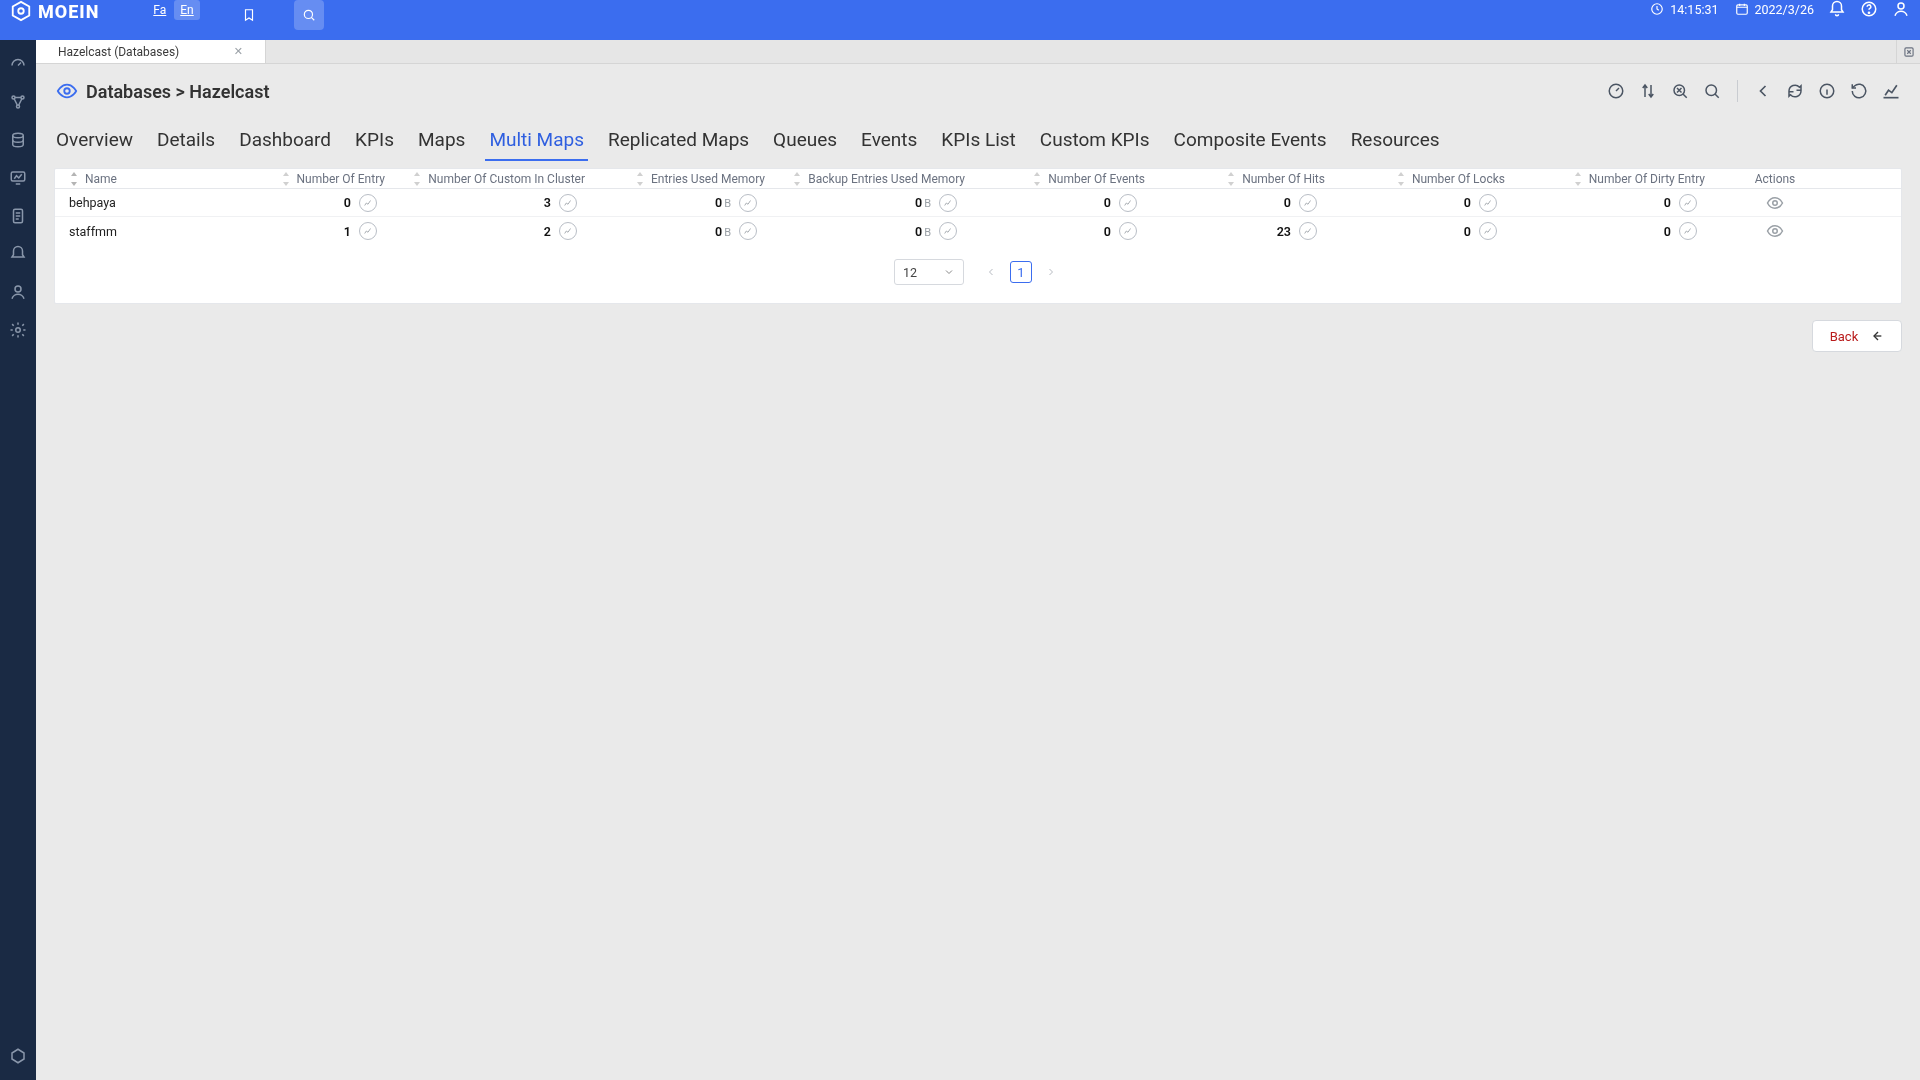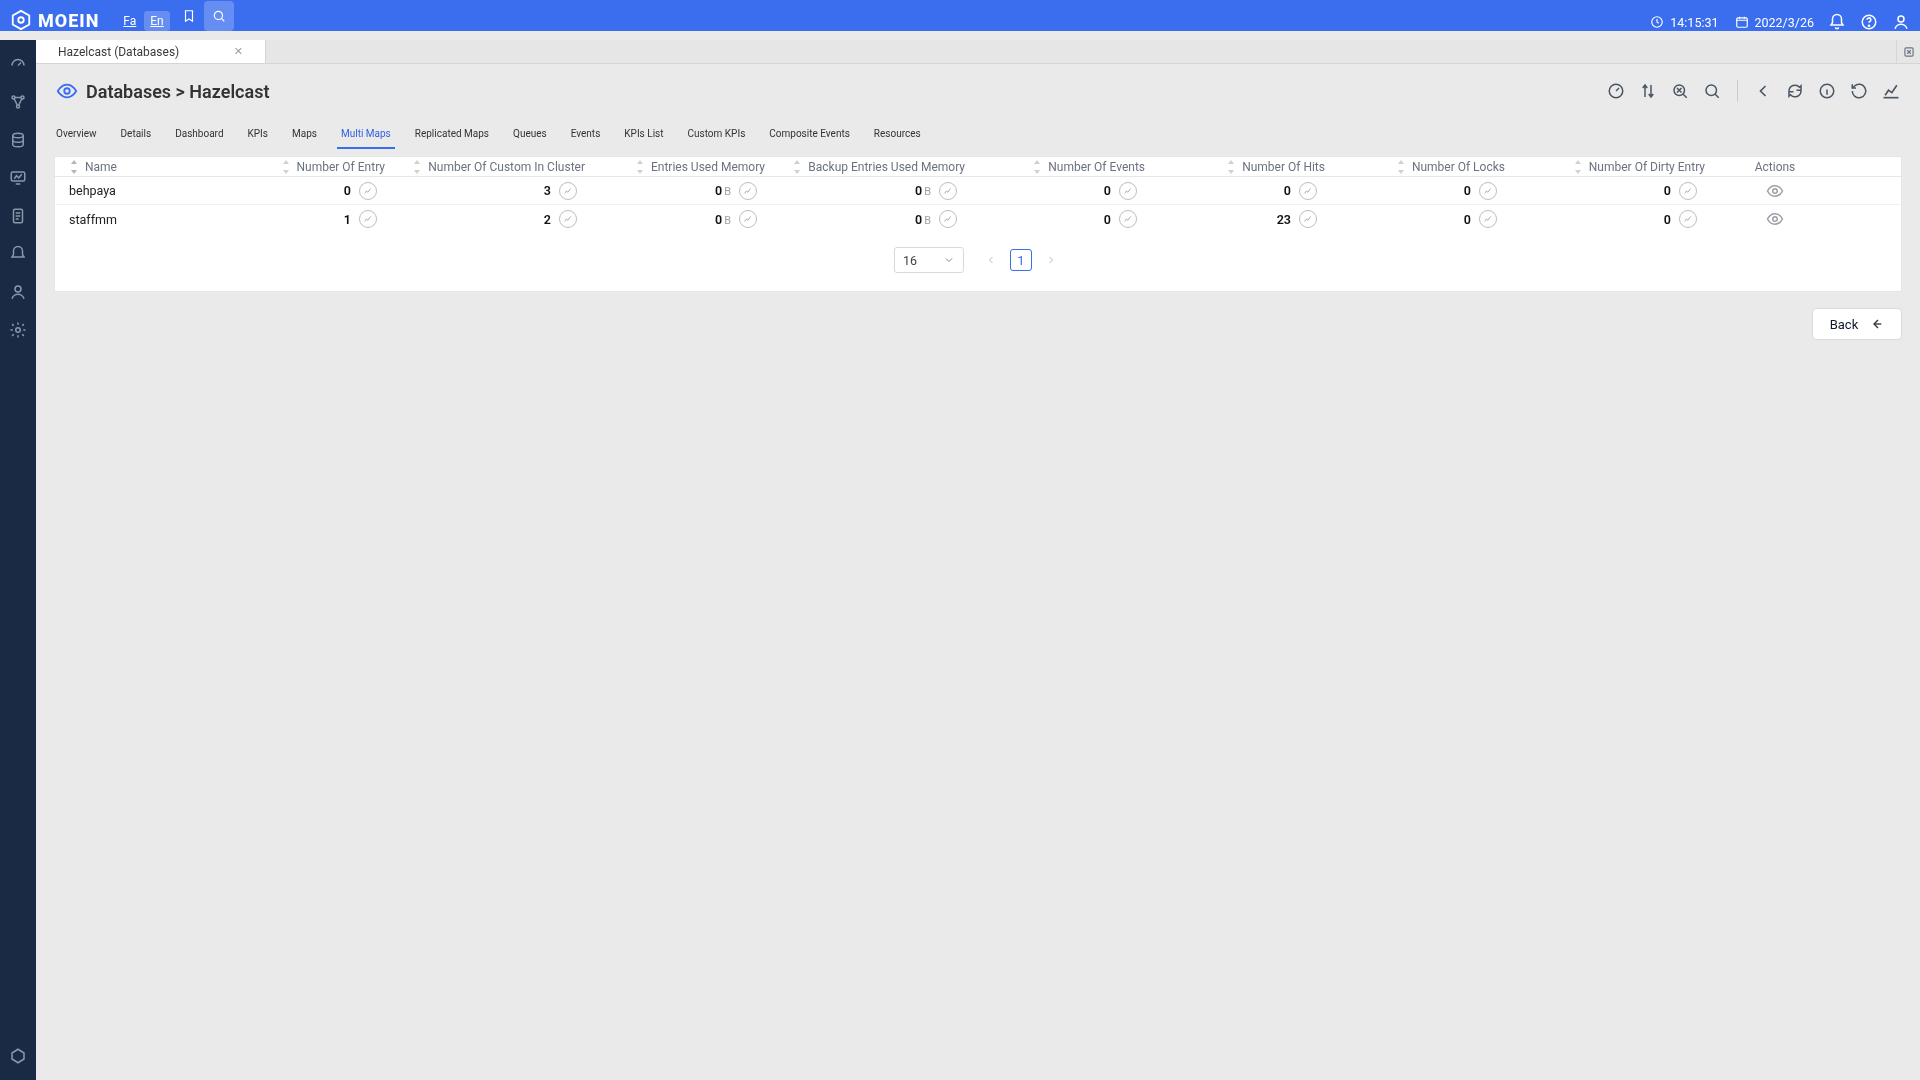--- a/index.html
+++ b/index.html
@@ -1,19 +1,19 @@
 <!DOCTYPE html>
 <html><head>
 <meta charset="utf-8">
 <style>
 * { margin: 0; padding: 0; box-sizing: border-box; font-family: -apple-system, BlinkMacSystemFont, "Segoe UI", Roboto, Arial, sans-serif; }
 html, body { width: 1920px; height: 1080px; overflow: hidden; background: #eaeaea; }
 
 
-.topbar { height: 31px; background: #3b6def; display:flex; align-items:flex-end; padding: 0 10px; color:#fff; }
+.topbar { height: 40px; background: #3b6def; display:flex; align-items:flex-start; padding: 0 10px; color:#fff;gap:30px; }
 .logo-wrap { display:flex; align-items:center; gap:6px; margin-right:18px; }
 .logo-icon { width:22px; height:22px; }
 .logo-text { font-weight:800; letter-spacing:1px; font-size:18px; }
 .lang { display:flex; gap:2px; margin-right:4px;text-decoration:underline; }
 .lang span { font-size:12px; padding:3px 6px; border-radius:3px; cursor:pointer; }
 .lang .active { background: rgba(255,255,255,.22); }
 .topbtn { width:30px; height:30px; display:flex; align-items:center; justify-content:center; border-radius:4px; cursor:pointer; }
 .topbtn.search-active { background: rgba(255,255,255,.22); }
 .top-spacer { flex:1; }
 .top-right { display:flex; align-items:center; gap:14px; }
@@ -37,21 +37,21 @@
 
 .crumb-row { display:flex; align-items:center; }
 .crumb-eye { width:26px; height:26px; display:flex; align-items:center; justify-content:center; color:#3b6def; margin-right:6px;}
 .crumb { font-size:18px; font-weight:600; color:#333; }
 .crumb-actions { margin-left:auto; display:flex; align-items:center; gap:10px; color:#4b5563;}
 .crumb-actions .divider { width:1px; height:22px; background:#c9ccd1; margin:0 4px; }
 .crumb-actions .cab { width:22px; height:22px; display:flex; align-items:center; justify-content:center; cursor:pointer;}
 
 
 .subtabs { display:flex; gap:20px; margin-top:18px; border-bottom:1px solid transparent; }
-.subtab { font-size:10px; color:#333; padding:6px 2px 10px 2px; cursor:pointer; position:relative; }
+.subtab { font-size:19px; color:#333; padding:6px 2px 10px 2px; cursor:pointer; position:relative; }
 .subtab.active { color:#2f5fe0; }
 .subtab.active::after { content:""; position:absolute; left:-2px; right:-2px; bottom:0; height:2px; background:#3b6def; }
 
 
 .table-wrap { background:#fff; border:1px solid #e5e7eb; border-radius:2px; margin-top:6px; }
 .thead, .trow { display:grid; grid-template-columns: 190px 150px 200px 180px 200px 180px 180px 180px 200px 120px; align-items:center; }
 .thead { height:20px; border-bottom:1px solid #e5e7eb; color:#6b7280; font-size:12px; }
 .th { display:flex; align-items:center; gap:6px; padding:0 10px; justify-content:flex-end;}
 .th.first { justify-content:flex-start; padding-left:14px;}
 .th.actions { justify-content:center; }
@@ -68,21 +68,21 @@
 .eye-sm { width:18px; height:18px; color:#9aa0a6; cursor:pointer;}
 
 
 .pager { display:flex; align-items:center; justify-content:center; gap:16px; padding:14px 0 18px 0; }
 .pagesize { border:1px solid #d6d9de; background:#fff; height:26px; width:70px; border-radius:3px; display:flex; align-items:center; justify-content:space-between; padding:0 8px; font-size:12.5px; color:#444; cursor:pointer;}
 .pagenav { display:flex; align-items:center; gap:8px; }
 .pagebtn { width:22px; height:22px; border:1px solid transparent; color:#b6bac1; display:flex; align-items:center; justify-content:center; border-radius:3px; font-size:13px; cursor:pointer;}
 .pagebtn.num { border-color:#3b6def; color:#3b6def; }
 
 
-.backbtn { margin-top:16px; margin-left:auto; width:90px; height:32px; border:1px solid #d6d9de; background:#fff; border-radius:4px; display:flex; align-items:center; justify-content:center; gap:10px; font-size:13px; color:#0f172a; cursor:pointer;}
+.backbtn { margin-top:16px; margin-left:auto; width:90px; height:32px; border:1px solid #d6d9de; background:#fff; border-radius:4px; display:flex; align-items:center; justify-content:center; gap:10px; font-size:13px; color:#b91c1c; cursor:pointer;}
 
 svg { display:block; }
 </style>
 </head>
 <body>
 
 <div class="topbar">
   <div class="logo-wrap">
     <span class="logo-icon">
       <svg viewBox="0 0 24 24" fill="none" stroke="#fff" stroke-width="2">
@@ -532,21 +532,21 @@
                 <path d="M2 12s3.5-7 10-7 10 7 10 7-3.5 7-10 7S2 12 2 12z"></path>
                 <circle cx="12" cy="12" r="3"></circle>
               </svg>
             </span>
           </div>
         </div>
       </div>
 
     <div class="pager">
       <div class="pagesize">
-        <span>16</span>
+        <span>12</span>
         <span>
             <svg viewBox="0 0 24 24" width="12" height="12" fill="none" stroke="#888" stroke-width="2">
               <path d="M6 9l6 6 6-6"></path>
             </svg>
           </span>
       </div>
       <div class="pagenav">
         <span class="pagebtn">
             <svg viewBox="0 0 24 24" width="12" height="12" fill="none" stroke="currentColor" stroke-width="2">
               <path d="M15 6l-6 6 6 6"></path>

